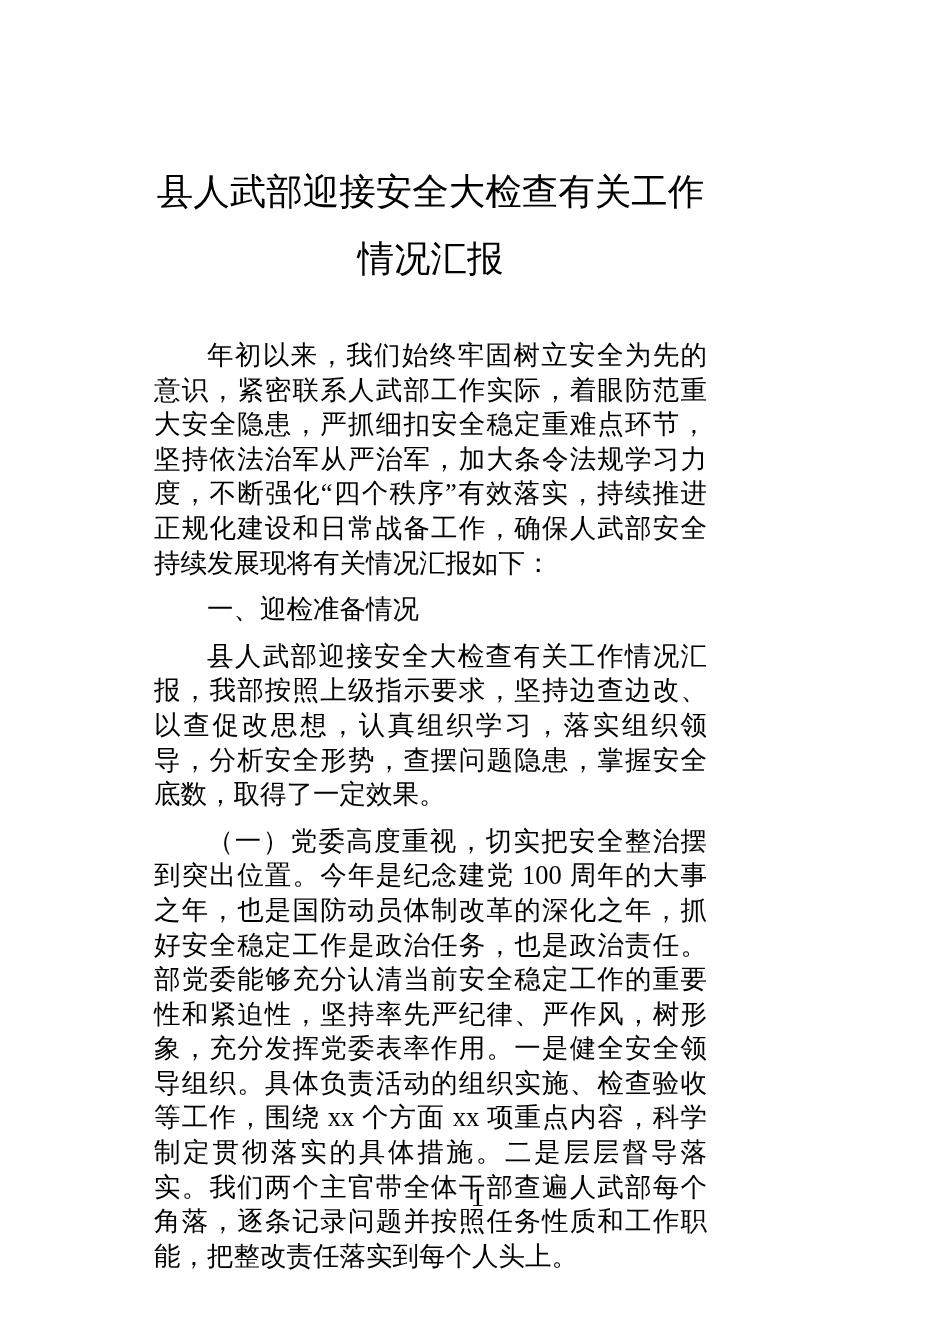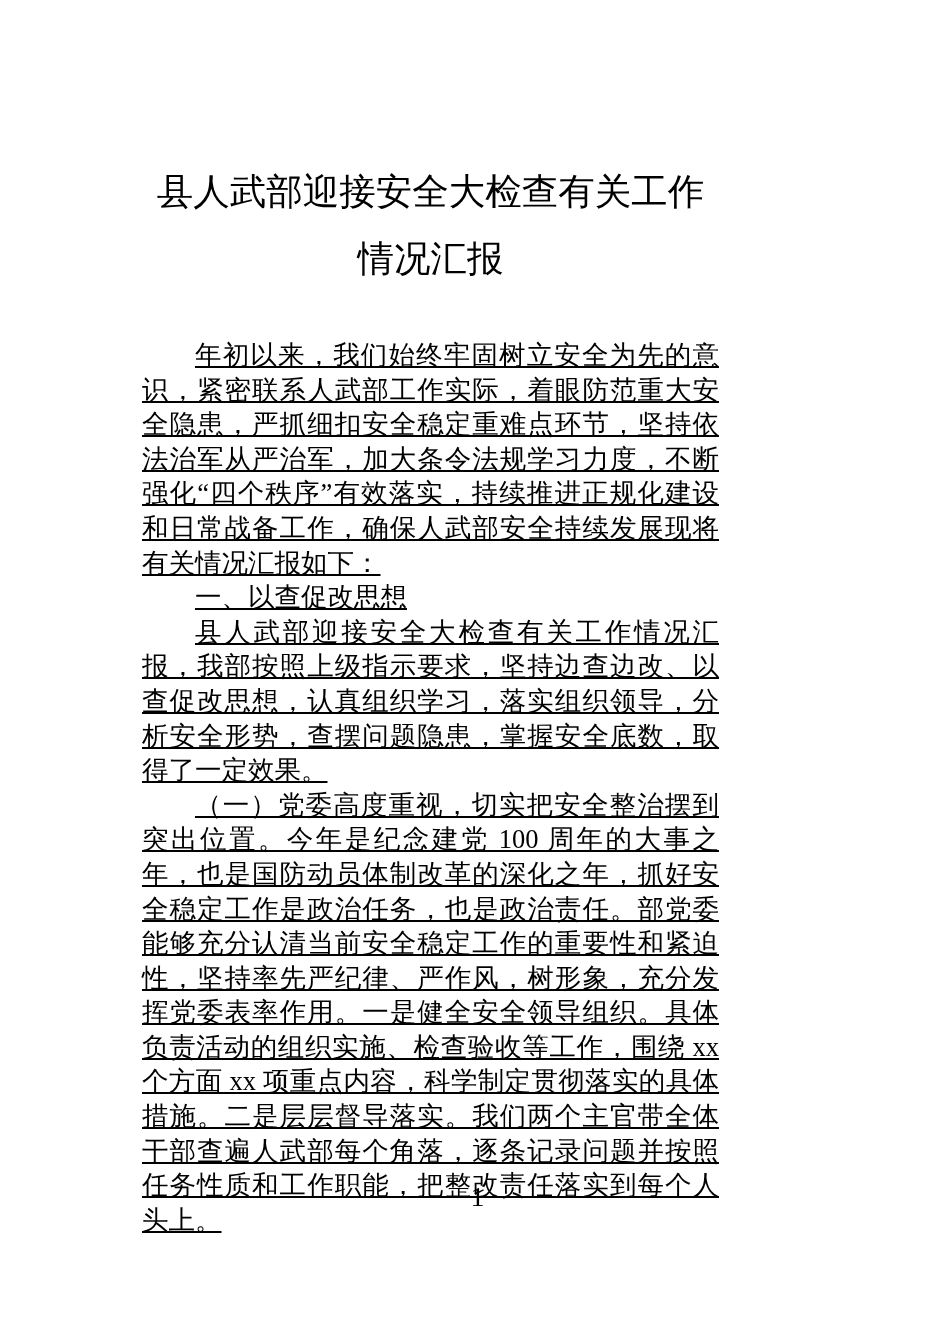--- a/index.html
+++ b/index.html
@@ -25,24 +25,23 @@
     letter-spacing: 0;
   }
   .doc-body {
     margin: 46px 137px 0 142px;
     font-family: "Liberation Serif", sans-serif; 
     font-size: 26.5px;
     line-height: 34.6px;
     text-align: justify;
   }
   .doc-body p {
-    margin: 0;
+    margin: 12px;
     padding: 0;
     text-indent: 2em;
-    text-decoration: underline;
   }
   .page-number {
     position: absolute;
     top: 1180px;
     left: 142px;
     width: 671px;
     text-align: center;
     font-family: "Liberation Serif", serif;
     font-size: 28px;
     line-height: 34px;
@@ -50,20 +49,20 @@
 </style>
 </head>
 <body>
 
 <div class="page">
 
   <h1 class="doc-title">县人武部迎接安全大检查有关工作情况汇报</h1>
 
   <div class="doc-body">
     <p>年初以来，我们始终牢固树立安全为先的意识，紧密联系人武部工作实际，着眼防范重大安全隐患，严抓细扣安全稳定重难点环节，坚持依法治军从严治军，加大条令法规学习力度，不断强化“四个秩序”有效落实，持续推进正规化建设和日常战备工作，确保人武部安全持续发展现将有关情况汇报如下：</p>
-    <p>一、以查促改思想</p>
+    <p>一、迎检准备情况</p>
     <p>县人武部迎接安全大检查有关工作情况汇报，我部按照上级指示要求，坚持边查边改、以查促改思想，认真组织学习，落实组织领导，分析安全形势，查摆问题隐患，掌握安全底数，取得了一定效果。</p>
     <p>（一）党委高度重视，切实把安全整治摆到突出位置。今年是纪念建党 100 周年的大事之年，也是国防动员体制改革的深化之年，抓好安全稳定工作是政治任务，也是政治责任。部党委能够充分认清当前安全稳定工作的重要性和紧迫性，坚持率先严纪律、严作风，树形象，充分发挥党委表率作用。一是健全安全领导组织。具体负责活动的组织实施、检查验收等工作，围绕 xx 个方面 xx 项重点内容，科学制定贯彻落实的具体措施。二是层层督导落实。我们两个主官带全体干部查遍人武部每个角落，逐条记录问题并按照任务性质和工作职能，把整改责任落实到每个人头上。</p>
   </div>
 
   <div class="page-number">1</div>
 
 </div>
 
 </body></html>

